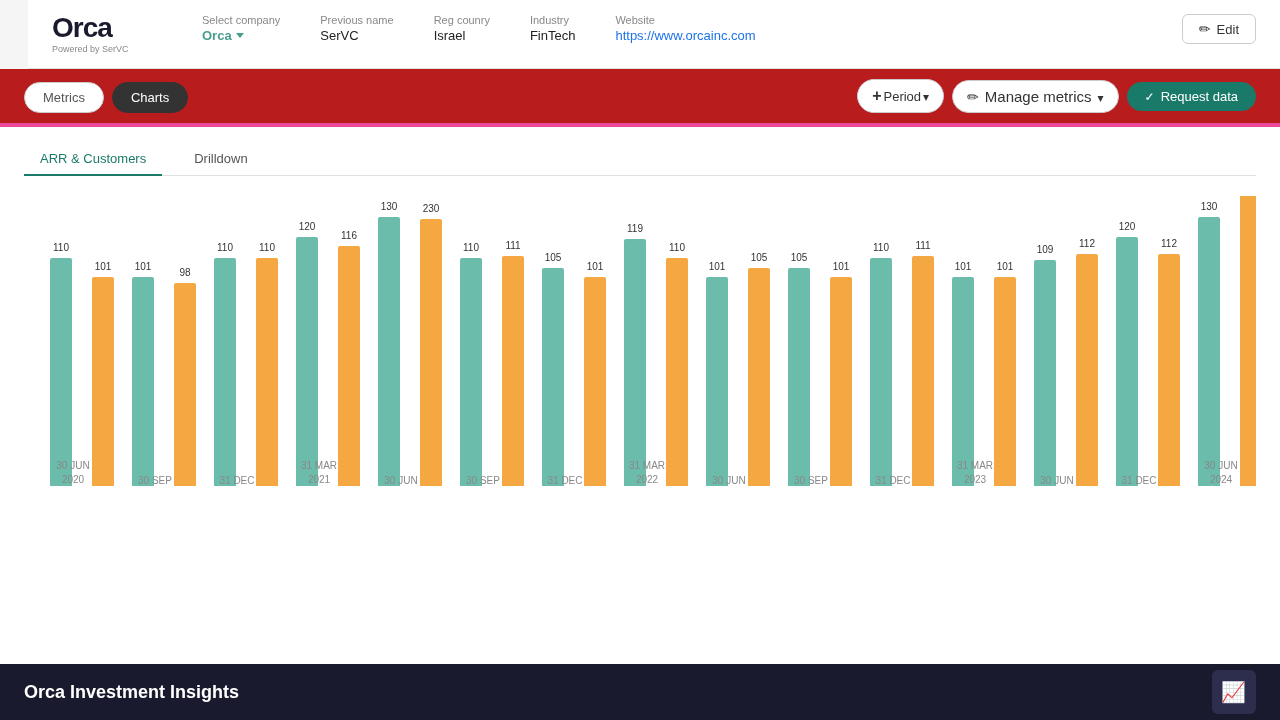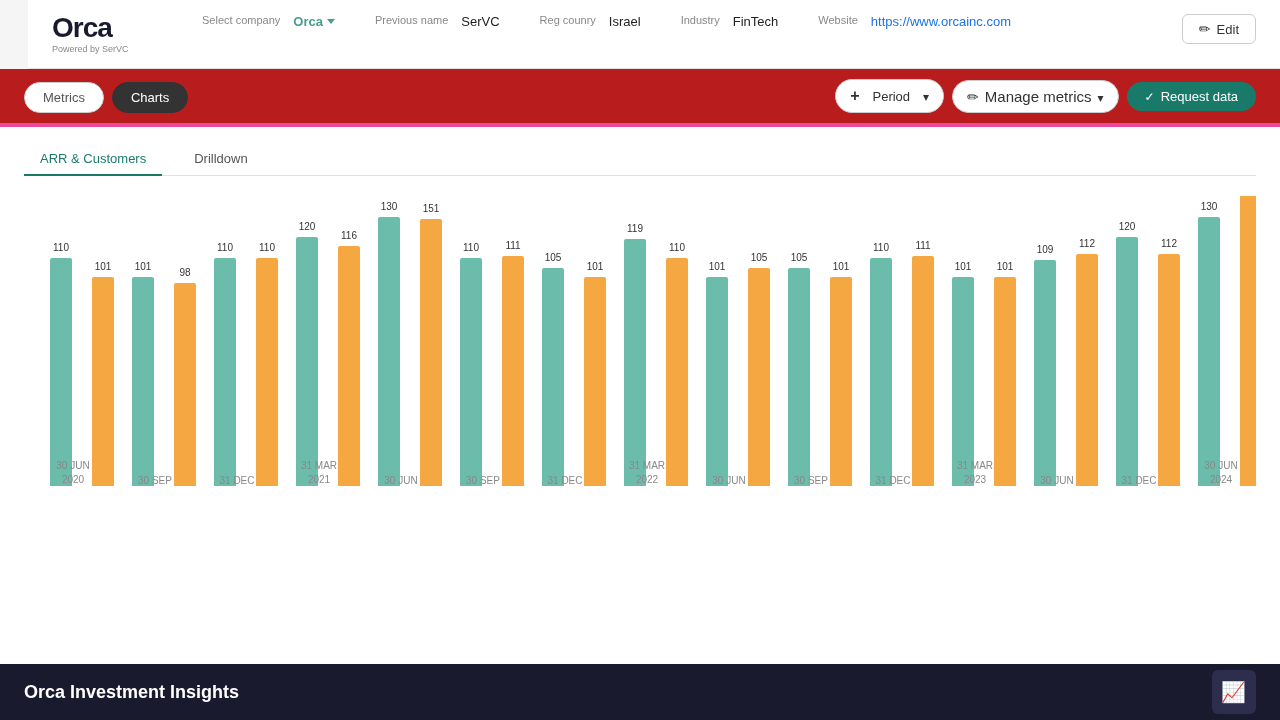--- a/index.html
+++ b/index.html
@@ -38,21 +38,22 @@
       gap: 6px;
       flex: 1;
     }
     .company-fields {
       display: flex;
       gap: 40px;
       align-items: flex-start;
     }
     .field-group {
       display: flex;
-      gap: 13px;
+      flex-direction: column;
+      gap: 2px;
     }
     .field-label {
       font-size: 11px;
       color: #888;
     }
     .field-value {
       font-size: 13px;
       color: #222;
     }
     .field-value.link {
@@ -118,21 +119,21 @@
     }
     .spacer { flex: 1; }
     .toolbar-right {
       display: flex;
       align-items: center;
       gap: 8px;
     }
     .period-btn {
       display: flex;
       align-items: center;
-      gap: 13px;
+      gap: 2px;
       padding: 7px 14px;
       border: 1px solid #ccc;
       border-radius: 20px;
       background: #fff;
       cursor: pointer;
       font-size: 13px;
       color: #333;
     }
     .manage-btn {
       display: flex;
@@ -443,21 +444,21 @@
                 </div>
               </div>
               <div class="bar-group-footer"><span class="bar-group-date">31 MAR</span><span class="bar-group-year">2021</span></div>
             </div>
             <div class="bar-group">
               <div class="bars-pair">
                 <div class="bar teal" style="height: 269px;">
                   <span class="bar-label">130</span>
                 </div>
                 <div class="bar orange" style="height: 267px;">
-                  <span class="bar-label">151</span>
+                  <span class="bar-label">230</span>
                 </div>
               </div>
               <div class="bar-group-footer"><span class="bar-group-date">30 JUN</span><span class="bar-group-year"></span></div>
             </div>
             <div class="bar-group">
               <div class="bars-pair">
                 <div class="bar teal" style="height: 228px;">
                   <span class="bar-label">110</span>
                 </div>
                 <div class="bar orange" style="height: 230px;">

